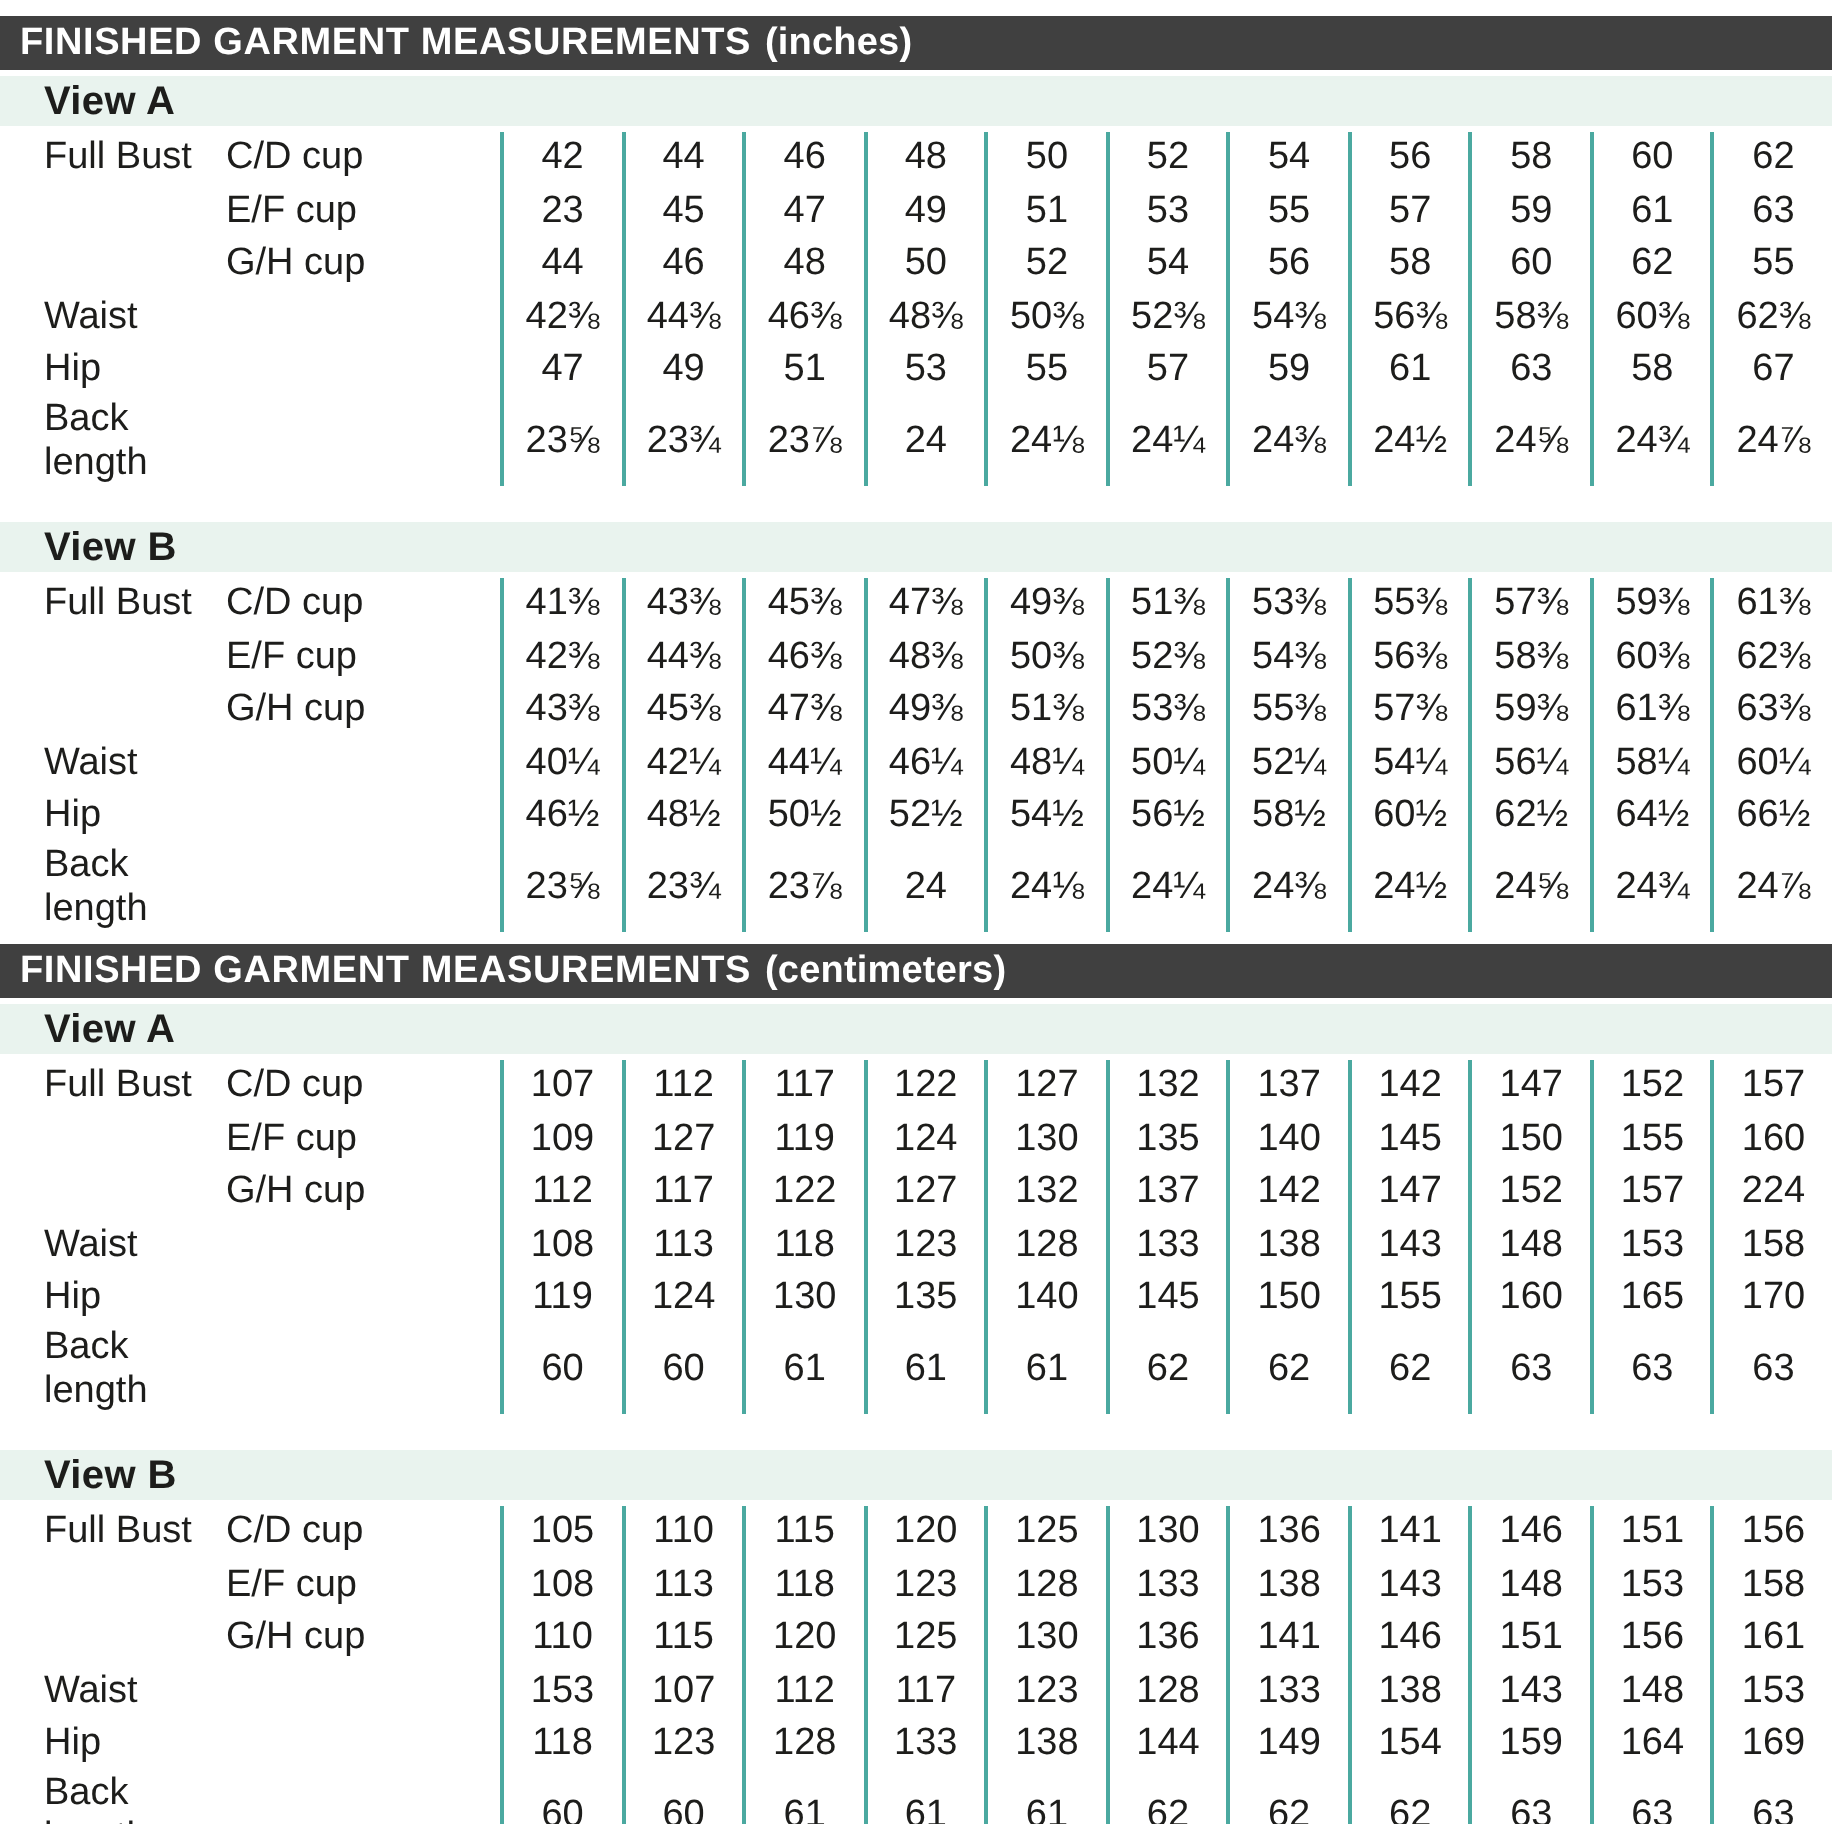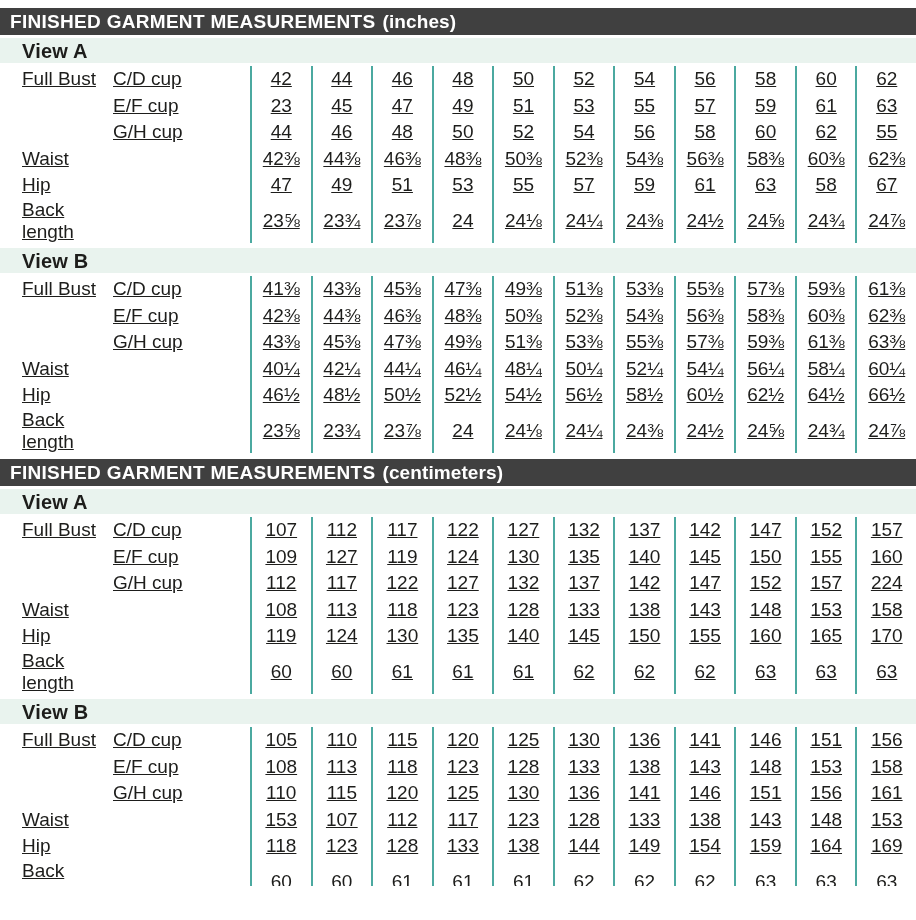--- a/index.html
+++ b/index.html
@@ -22,21 +22,21 @@
     align-items: center;
     padding-left: 10px;
     box-sizing: border-box;
     font-size: 19px;
     font-weight: bold;
     letter-spacing: 0.3px;
     margin-bottom: 3px;
   }
   .header-unit { font-weight: bold; margin-left: 7px; letter-spacing: 0.1px; }
 
-  .view-block + .view-block { margin-top: 23px; }
+  .view-block + .view-block { margin-top: 36px; }
 
   .view-bar {
     background: #e9f3ee;
     height: 25px;
     display: flex;
     align-items: flex-end;
     padding-left: 22px;
     box-sizing: border-box;
     font-size: 20px;
     font-weight: bold;
@@ -44,21 +44,20 @@
   }
 
   .mtable { padding-top: 3px; }
 
   .mrow {
     display: grid;
     grid-template-columns: 113px 137px repeat(11, 1fr);
     height: 26.5px;
     align-items: stretch;
     font-size: 19px;
-    text-decoration: underline;
   }
   .cell { display: flex; align-items: center; }
   .cell.label1 { padding-left: 22px; box-sizing: border-box; }
   .cell.label2 { box-sizing: border-box; }
   .cell.val {
     justify-content: center;
     text-align: center;
     border-left: 2px solid #4ba9a0;
     font-size: 19px;
     white-space: nowrap;

